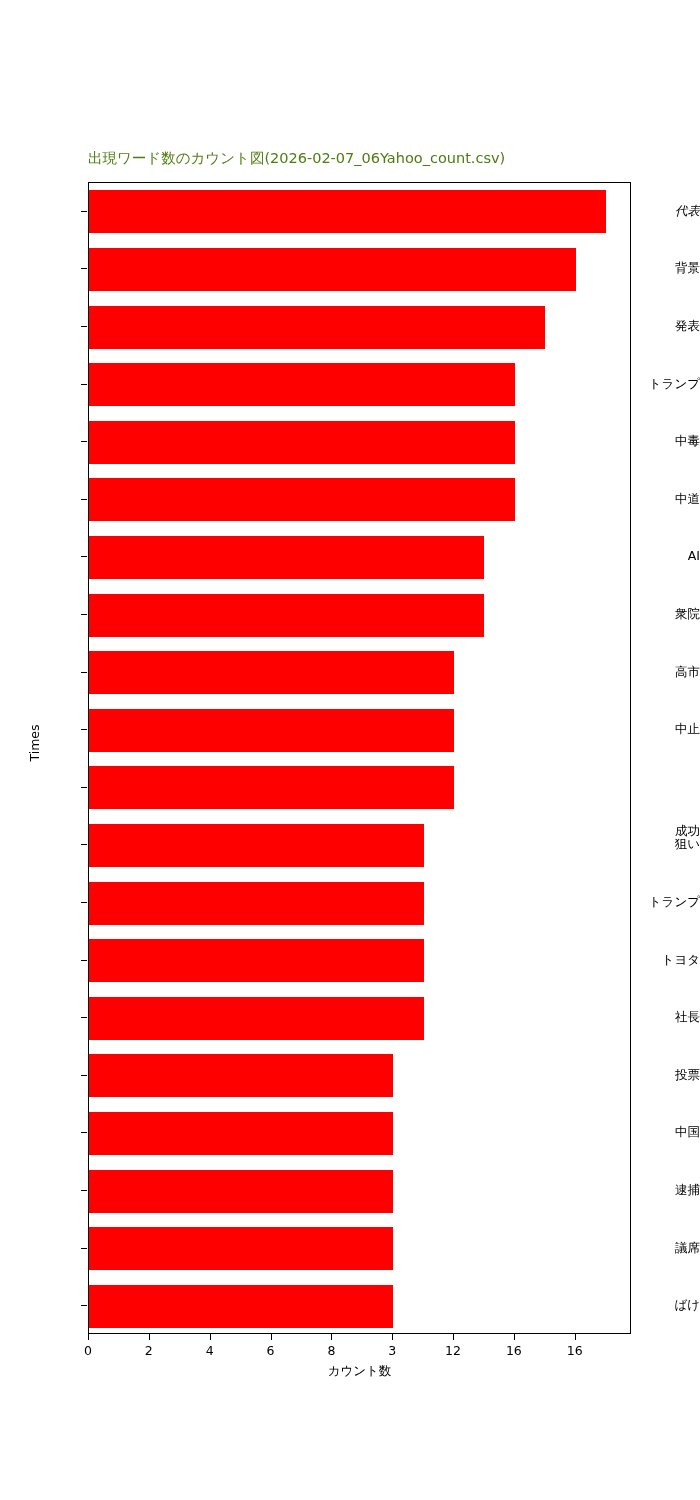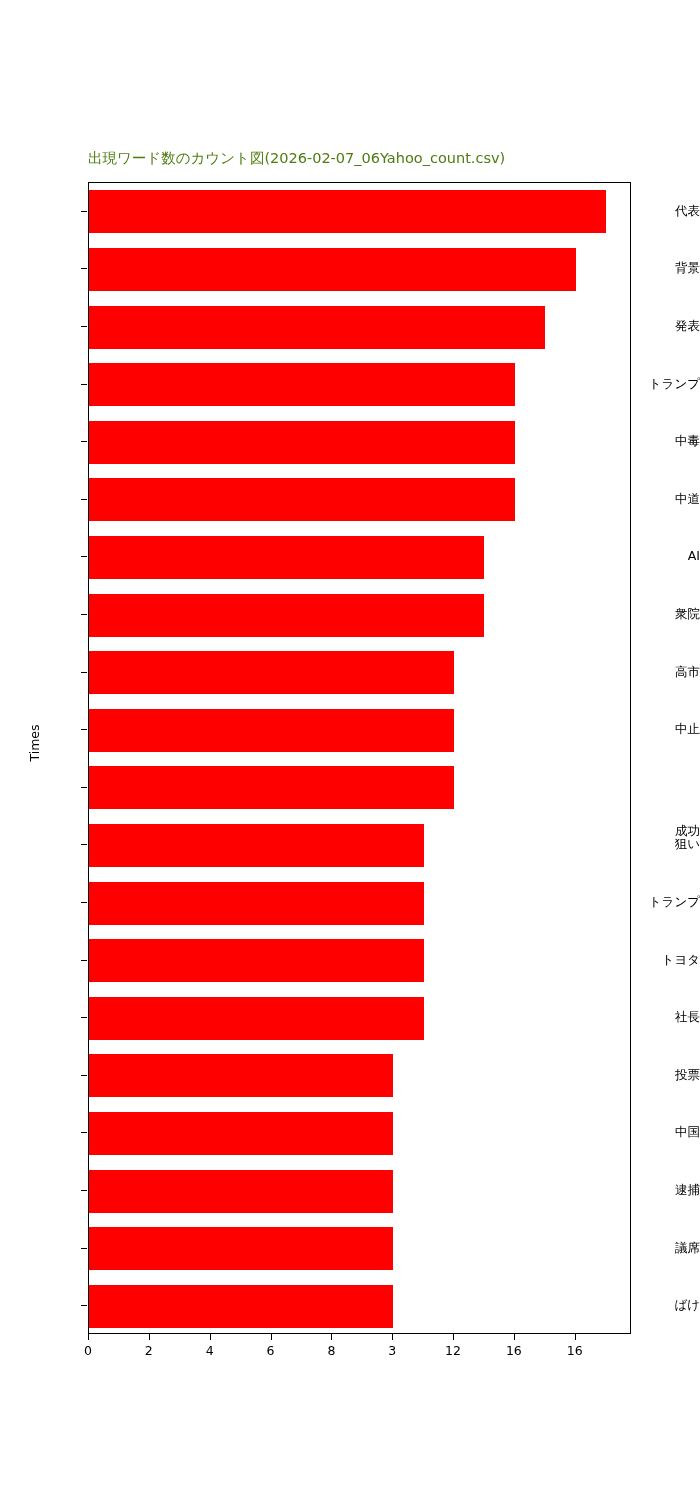--- a/index.html
+++ b/index.html
@@ -209,21 +209,21 @@
       <div class="ytick" style="top: 902px;"></div>
       <div class="ytick" style="top: 959.6px;"></div>
       <div class="ytick" style="top: 1017.2px;"></div>
       <div class="ytick" style="top: 1074.8px;"></div>
       <div class="ytick" style="top: 1132.4px;"></div>
       <div class="ytick" style="top: 1190px;"></div>
       <div class="ytick" style="top: 1247.6px;"></div>
       <div class="ytick" style="top: 1305.2px;"></div>
     </div>
   <div id="ylabels-layer">
-      <div class="ytick-label" style="top: 203.8px;">代表</div>
+      <div class="ytick-label" style="top: 203.8px; font-style: italic;">代表</div>
       <div class="ytick-label" style="top: 261.4px;">背景</div>
       <div class="ytick-label" style="top: 319px;">発表</div>
       <div class="ytick-label" style="top: 376.6px;">トランプ</div>
       <div class="ytick-label" style="top: 434.2px;">中毒</div>
       <div class="ytick-label" style="top: 491.8px;">中道</div>
       <div class="ytick-label" style="top: 549.4px;">AI</div>
       <div class="ytick-label" style="top: 607px;">衆院</div>
       <div class="ytick-label" style="top: 664.6px;">高市</div>
       <div class="ytick-label" style="top: 722.2px;">中止</div>
       <div class="ytick-label" style="top: 779.8px; margin-top: 44px;">成功</div>
@@ -253,15 +253,16 @@
       <div class="xtick-label" style="left: 148.84px;">2</div>
       <div class="xtick-label" style="left: 209.681px;">4</div>
       <div class="xtick-label" style="left: 270.521px;">6</div>
       <div class="xtick-label" style="left: 331.361px;">8</div>
       <div class="xtick-label" style="left: 392.202px;">3</div>
       <div class="xtick-label" style="left: 453.042px;">12</div>
       <div class="xtick-label" style="left: 513.882px;">16</div>
       <div class="xtick-label" style="left: 574.723px;">16</div>
     </div>
 
+  <div id="xlabel">カウント数</div>
   <div id="ylabel">Times</div>
 
 </div>
 
 </body></html>

